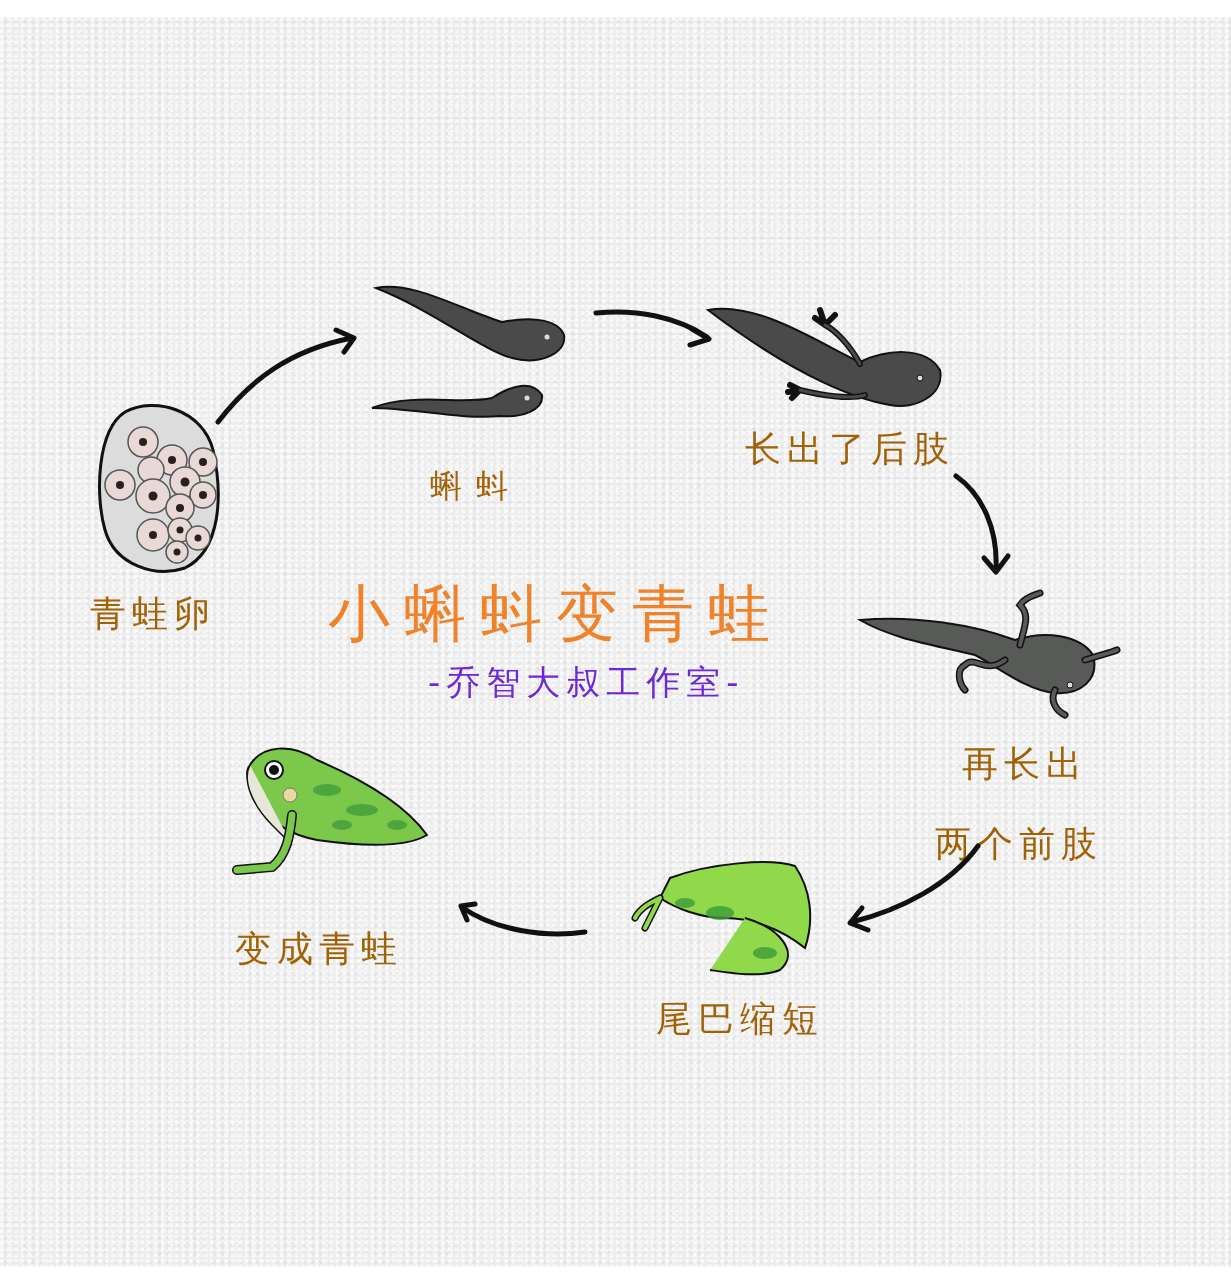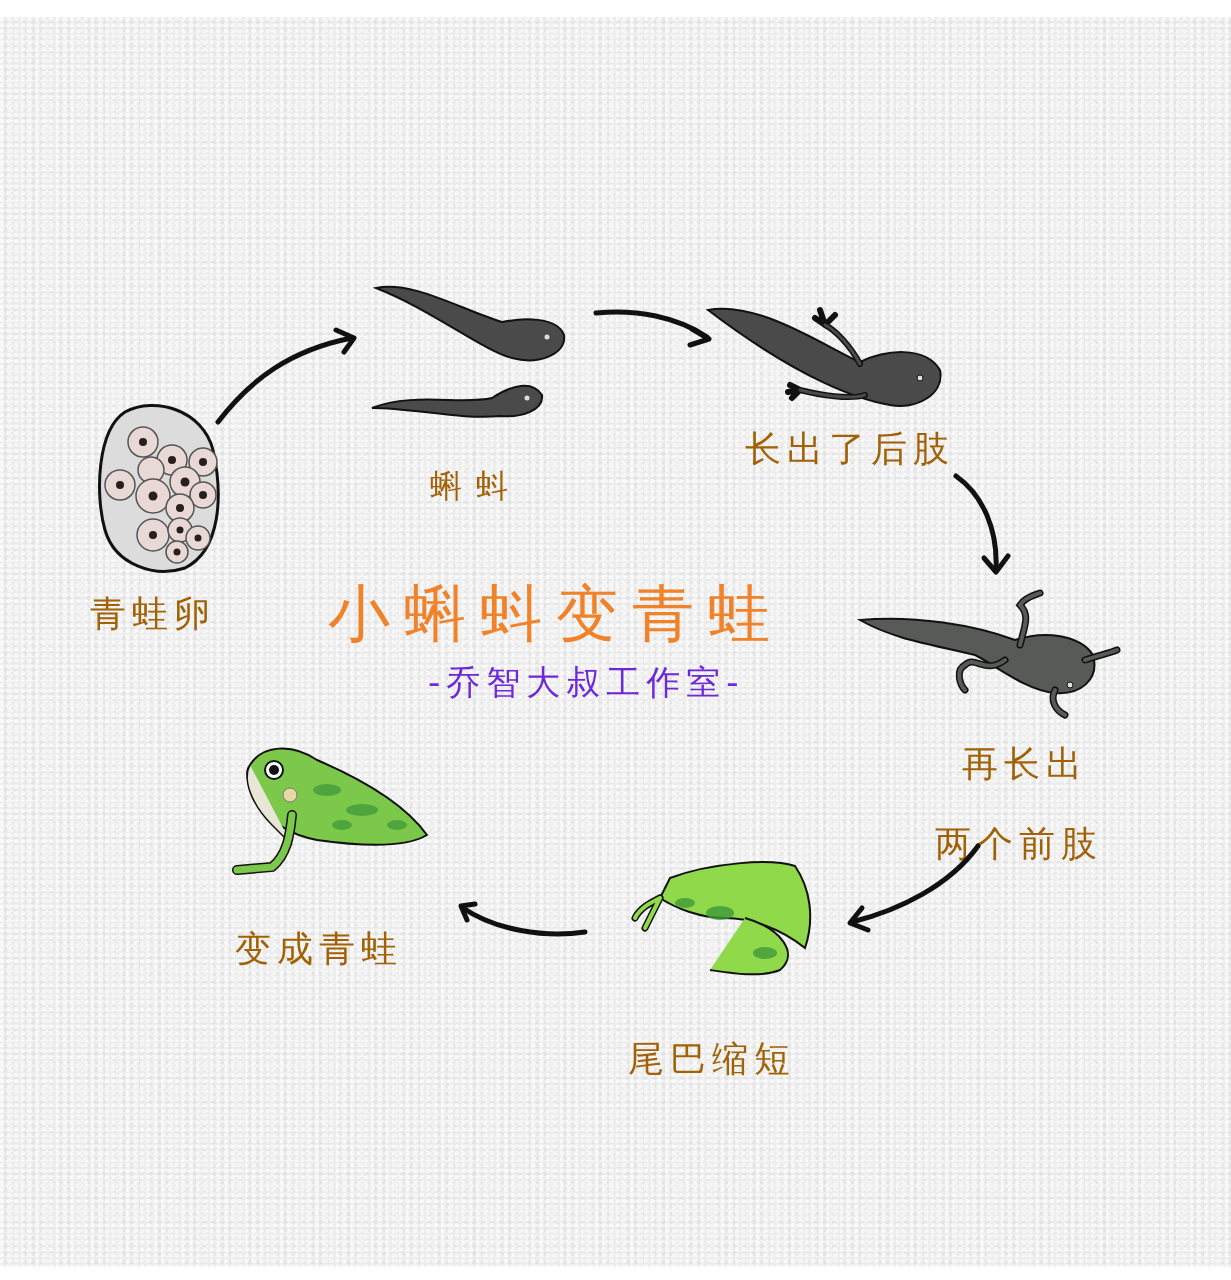--- a/index.html
+++ b/index.html
@@ -133,21 +133,21 @@
   <path d="M40 20 C80 5 140 0 165 8 C180 30 185 60 175 90 C150 70 120 60 95 60 C70 60 45 50 30 40 Z" fill="#8fd94a" stroke="#111" stroke-width="2"></path>
   <path d="M30 40 C20 45 10 50 5 60 M30 40 L15 70" fill="none" stroke="#111" stroke-width="7" stroke-linecap="round"></path>
   <path d="M30 40 C20 45 10 50 5 60 M30 40 L15 70" fill="none" stroke="#8fd94a" stroke-width="4" stroke-linecap="round"></path>
   <path d="M115 60 C150 70 170 95 150 112 C130 120 100 115 80 112" fill="#8fd94a" stroke="#111" stroke-width="2"></path>
   <g fill="#3f9a3a" opacity="0.8">
     <ellipse cx="90" cy="55" rx="14" ry="7"></ellipse>
       <ellipse cx="135" cy="95" rx="12" ry="6"></ellipse>
       <ellipse cx="55" cy="45" rx="10" ry="5"></ellipse>
   </g>
 </svg>
-<div class="label" style="left:628px;top:995px;margin-top:40px;">尾巴缩短</div>
+<div class="label" style="left:656px;top:995px;">尾巴缩短</div>
 
 <svg style="left:455px;top:900px" width="135" height="40" viewBox="0 0 135 40">
   <path d="M130 32 C90 38 40 30 8 8" fill="none" stroke="#111" stroke-width="5" stroke-linecap="round"></path>
   <path d="M20 4 L6 6 L12 20" fill="none" stroke="#111" stroke-width="5" stroke-linecap="round" stroke-linejoin="round"></path>
 </svg>
 
 <svg style="left:232px;top:745px" width="200" height="150" viewBox="0 0 200 150">
   <path d="M18 20 C30 0 60 -2 85 15 C120 30 170 55 195 90 C170 105 120 100 85 95 C60 90 40 80 30 60 C20 45 10 30 18 20 Z" fill="#7cc84a" stroke="#111" stroke-width="2"></path>
   <path d="M18 20 C10 35 20 60 40 80 L60 100" fill="#e8e6d6" stroke="#111" stroke-width="1.5"></path>
   <circle cx="42" cy="25" r="9" fill="#fff" stroke="#111" stroke-width="2"></circle>

